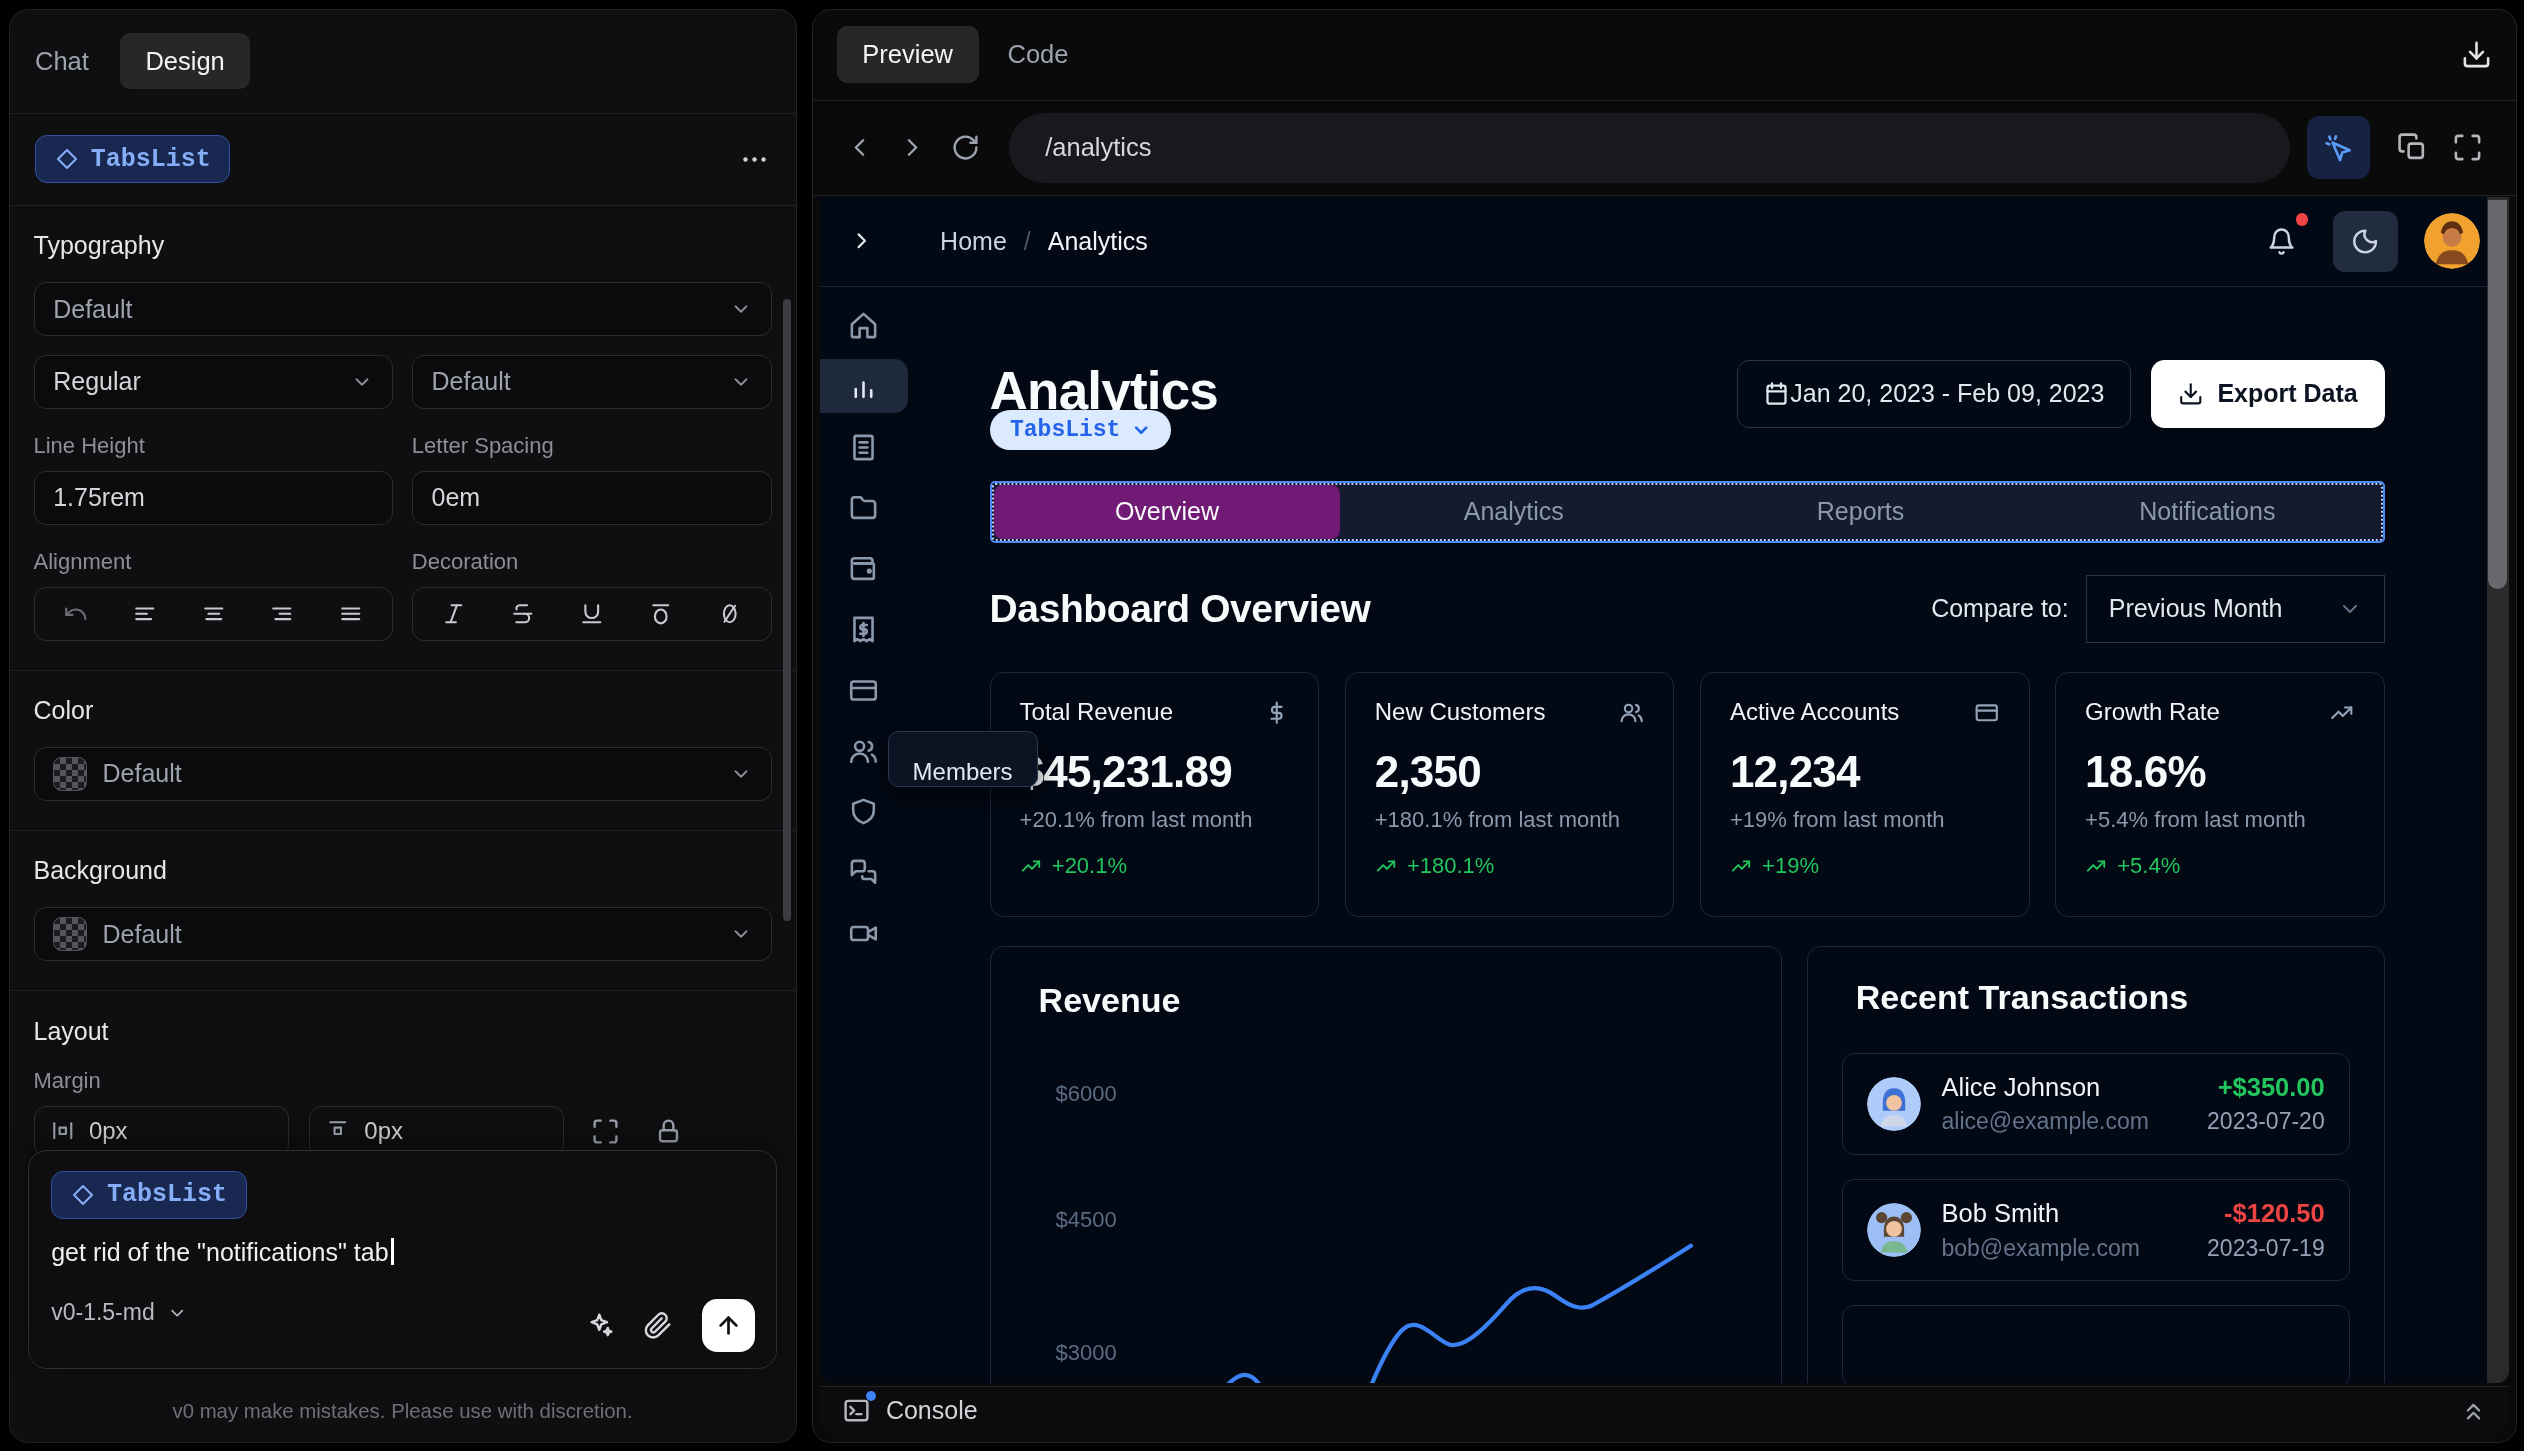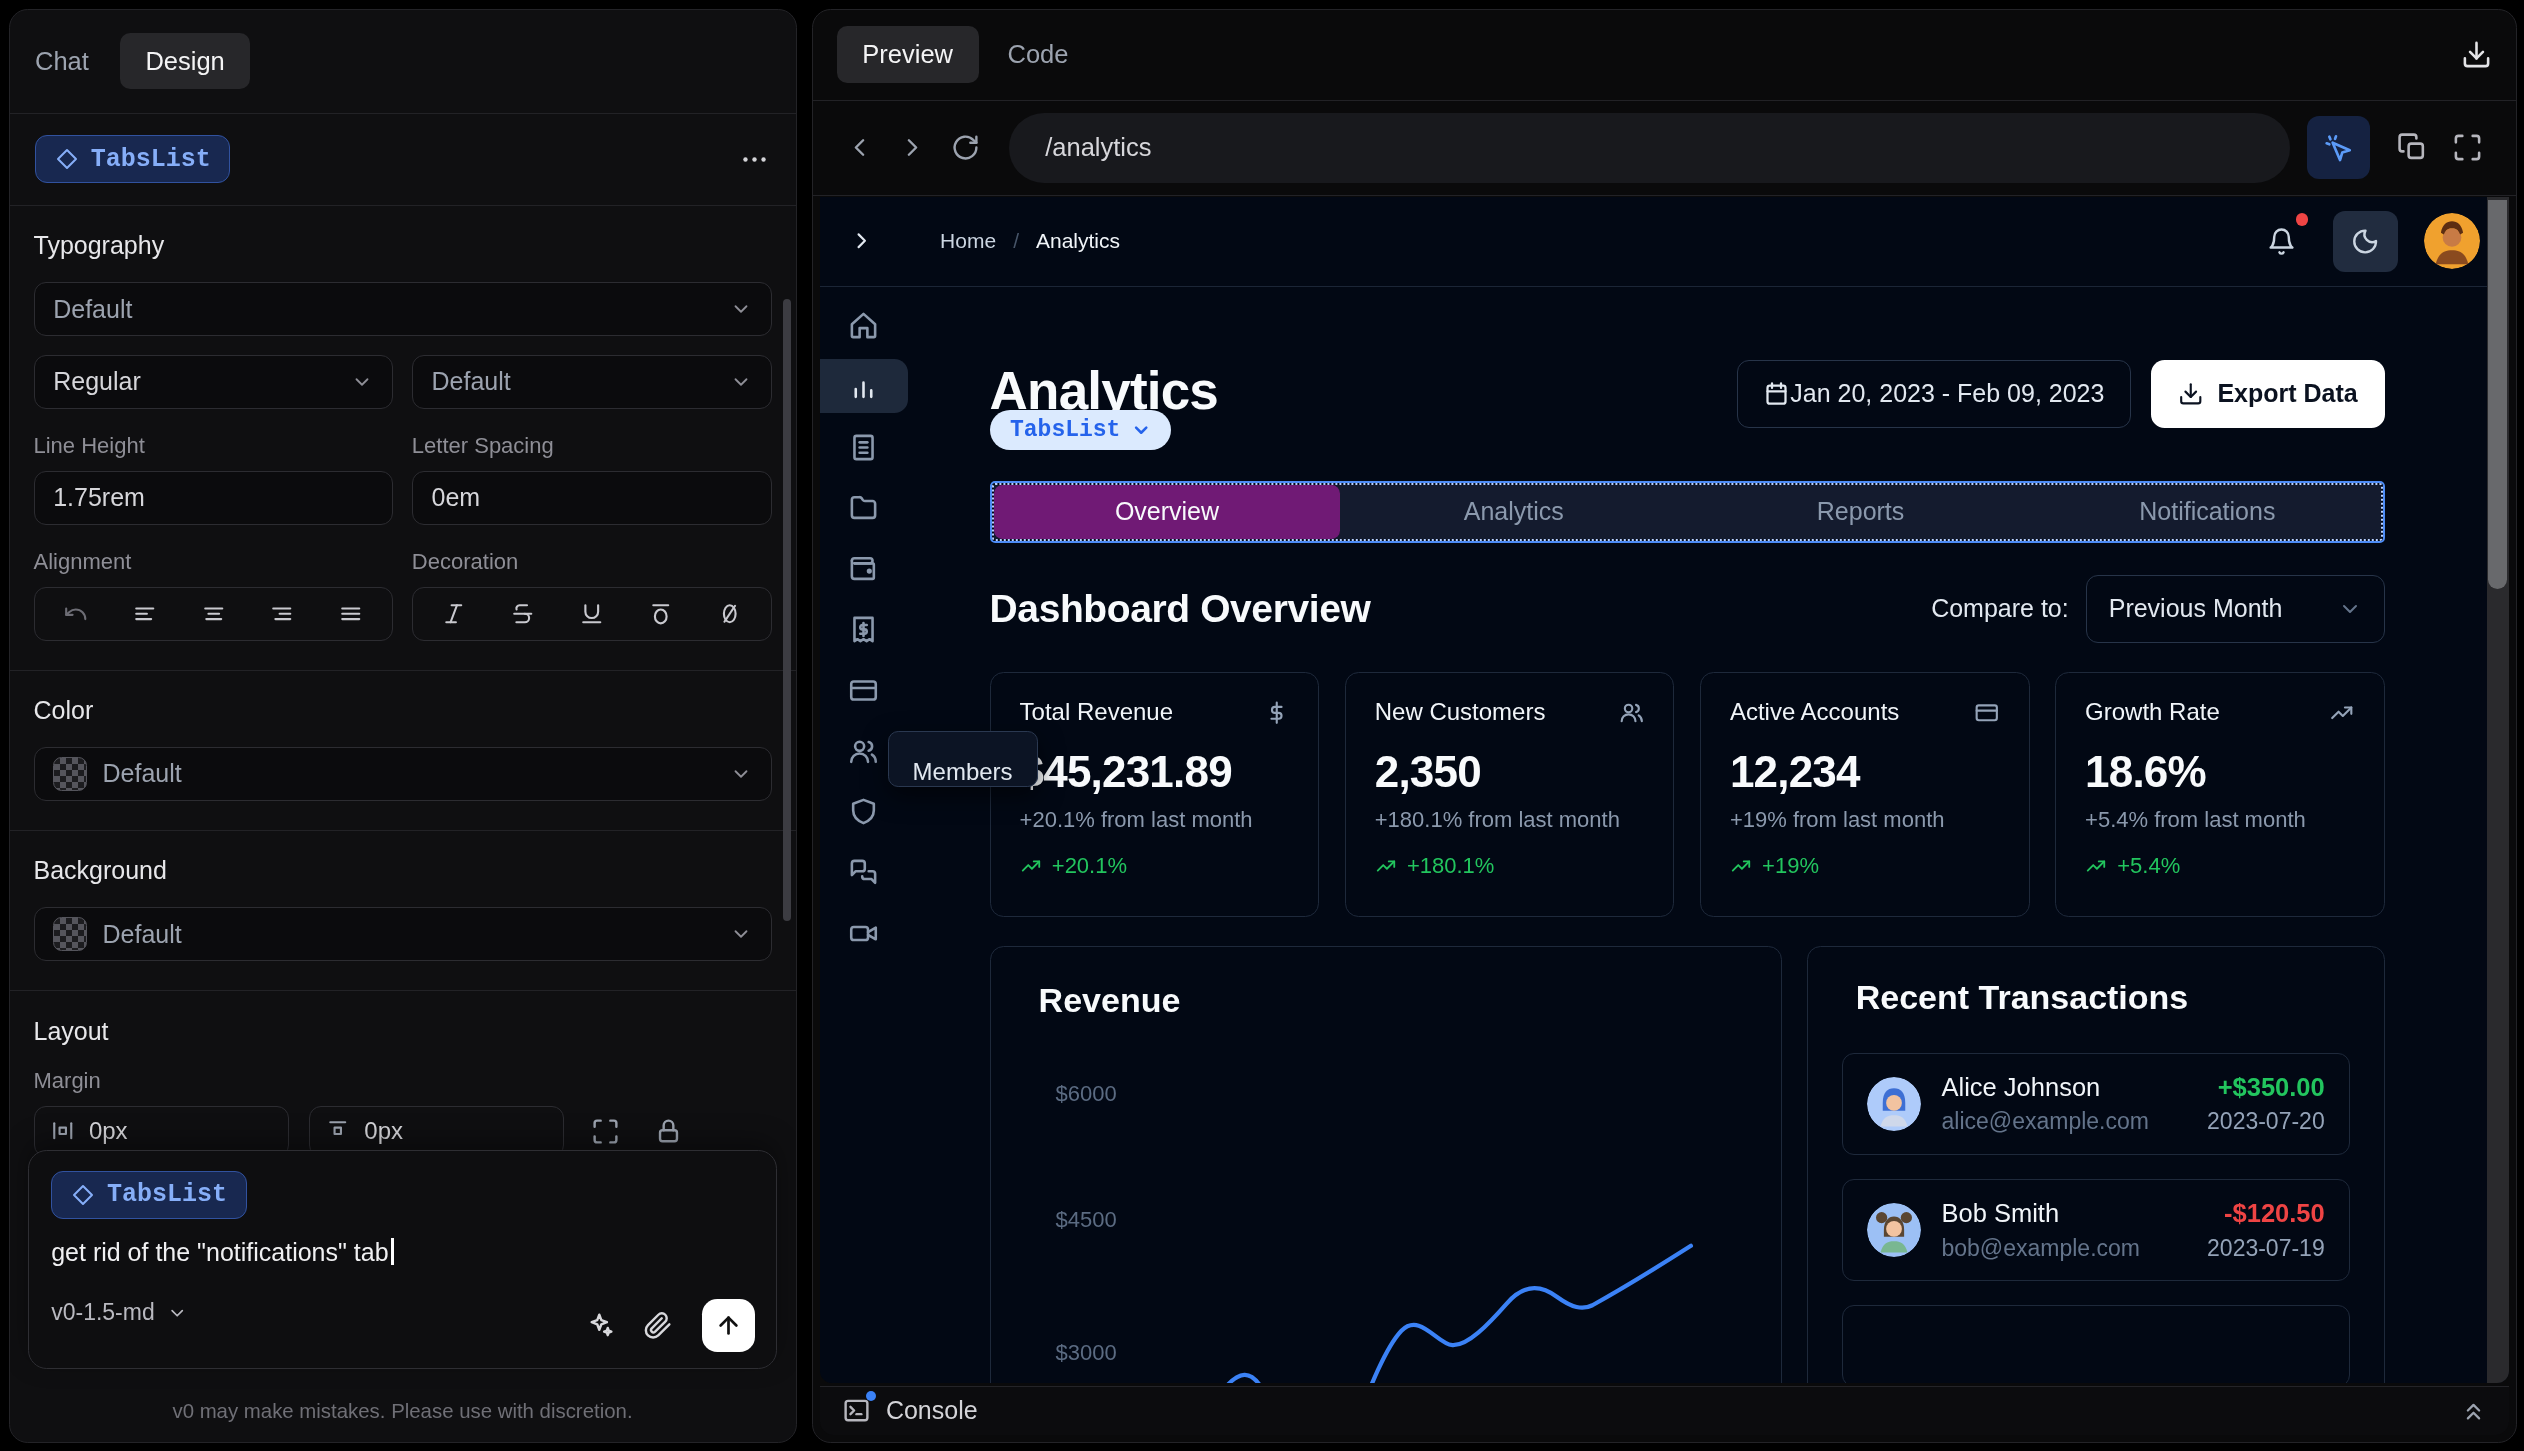--- a/index.html
+++ b/index.html
@@ -48,21 +48,21 @@
   .right-panel { position:relative; flex:1; background:#0a0a0b; border:0.8px solid #232327; border-radius:18.7px; overflow:hidden; }
   .rp-tabs { height:90px; display:flex; align-items:center; gap:29px; padding:0 24px; }
   .dl-btn { margin-left:auto; color:#e4e4e7; background:none; border:none; cursor:pointer; }
   .rp-bar { height:95px; display:flex; align-items:center; padding:0 20.4px; }
   .nav-ic { color:#9ca3af; background:none; border:none; padding:0 12px; cursor:pointer; }
   .url { flex:1; height:70px; background:#18191d; border-radius:849px; margin:0 17px; display:flex; align-items:center; padding:0 36px; font-size:25.5px; color:#d7d7db; }
   .cursor-btn { width:63px; height:63px; border-radius:12px; background:#152241; color:#5b9bf8; display:flex; align-items:center; justify-content:center; border:none; margin-right:15.3px; cursor:pointer; }
   .viewport { position:absolute; top:187px; left:6.8px; right:6.8px; bottom:59px; background:#020814; overflow:hidden; border-radius:0 0 12px 12px; }
   .app-header { height:90px; display:flex; align-items:center; padding:0 29px; border-bottom:0.8px solid #1b2536; }
   .sb-toggle { color:#e2e8f0; margin-right:66px; background:none; border:none; cursor:pointer; }
-  .crumbs { display:flex; gap:17px; font-size:21px; align-items:center; }
+  .crumbs { display:flex; gap:17px; font-size:25px; align-items:center; }
   .crumb-home { color:#cbd5e1; } .crumb-sep { color:#475569; } .crumb-cur { color:#f1f5f9; }
   .hdr-right { margin-left:auto; display:flex; align-items:center; }
   .bell-wrap { position:relative; color:#cbd5e1; margin-right:37px; background:none; border:none; cursor:pointer; }
   .bell-dot { position:absolute; top:-13.6px; right:-12px; width:12.7px; height:12.7px; border-radius:50%; background:#ef4444; }
   .moon-btn { width:65px; height:61px; background:#212c3f; border:none; border-radius:12px; color:#cbd5e1; display:flex; align-items:center; justify-content:center; margin-right:25.5px; cursor:pointer; }
   .avatar { width:56px; height:56px; border-radius:50%; overflow:hidden; flex:none; cursor:pointer; }
   .app-body { position:relative; height:1098px; }
   .rail { position:absolute; left:0; top:12px; width:88px; display:flex; flex-direction:column; gap:6.8px; }
   .rail-item { width:88px; height:54px; display:flex; align-items:center; justify-content:center; color:#8b99ad; background:none; border:none; cursor:pointer; }
   .rail-item.active { background:#1e293b; border-radius:0 13.6px 13.6px 0; color:#e2e8f0; }
@@ -75,21 +75,21 @@
   .datebox { height:68px; border:1.3px solid #273449; border-radius:12px; display:flex; align-items:center; padding:0 25.5px; font-size:25px; color:#e2e8f0; cursor:pointer; background:none; font-family:inherit; }
   .export-btn { height:68px; background:#fff; border:none; border-radius:13.6px; display:flex; align-items:center; gap:13.6px; padding:0 27px; font-size:25px; font-weight:600; color:#0b1220; font-family:inherit; cursor:pointer; }
   .tabswrap { margin-top:31px; border:2.5px solid #4c8bf5; border-radius:5.1px; }
   .tabsdotted { border:2.5px dotted #b9d0ff; border-radius:3.4px; }
   .tabstrip { background:#141b2e; height:54px; display:flex; }
   .ptab { flex:1; display:flex; align-items:center; justify-content:center; font-size:25px; color:#8b99ad; background:none; border:none; font-family:inherit; cursor:pointer; }
   .ptab.active { background:#701a75; border-radius:8.5px; color:#f8fafc; font-weight:500; }
   .sechead { margin-top:32px; display:flex; align-items:center; justify-content:space-between; }
   .h2 { font-size:39px; font-weight:bold; color:#f8fafc; letter-spacing:-0.4px; }
   .compare { display:flex; align-items:center; gap:17px; font-size:25px; color:#e2e8f0; }
-  .cselect { height:68px; min-width:299px; border:1.3px solid #273449; border-radius:12px; display:flex; align-items:center; justify-content:space-between; padding:8px 22px; color:#e2e8f0; font-size:25px; gap:25.5px; cursor:pointer; background:none; font-family:inherit; }
+  .cselect { height:68px; min-width:299px; border:1.3px solid #273449; border-radius:0; display:flex; align-items:center; justify-content:space-between; padding:8px 22px; color:#e2e8f0; font-size:25px; gap:25.5px; cursor:pointer; background:none; font-family:inherit; }
   .cselect .chev { color:#64748b; }
   .stats { margin-top:29px; display:grid; grid-template-columns:repeat(4,1fr); gap:25.5px; }
   .scard { border:1.3px solid #1e293b; border-radius:13.6px; padding:25.5px 29px; min-height:245px; }
   .shead { display:flex; justify-content:space-between; align-items:center; font-size:24px; color:#f1f5f9; font-weight:500; }
   .sicon { color:#94a3b8; }
   .sval { margin-top:20.4px; font-size:44px; font-weight:bold; color:#f8fafc; letter-spacing:-0.8px; }
   .ssub { margin-top:10.2px; font-size:22px; color:#8b99ad; }
   .strend { margin-top:20.4px; display:flex; gap:10.2px; align-items:center; font-size:22px; color:#22c55e; }
   .charts { margin-top:29px; display:grid; grid-template-columns:792px 1fr; gap:25.5px; }
   .ccard { border:1.3px solid #1e293b; border-radius:13.6px; position:relative; height:545px; padding-top:34px; overflow:hidden; }

